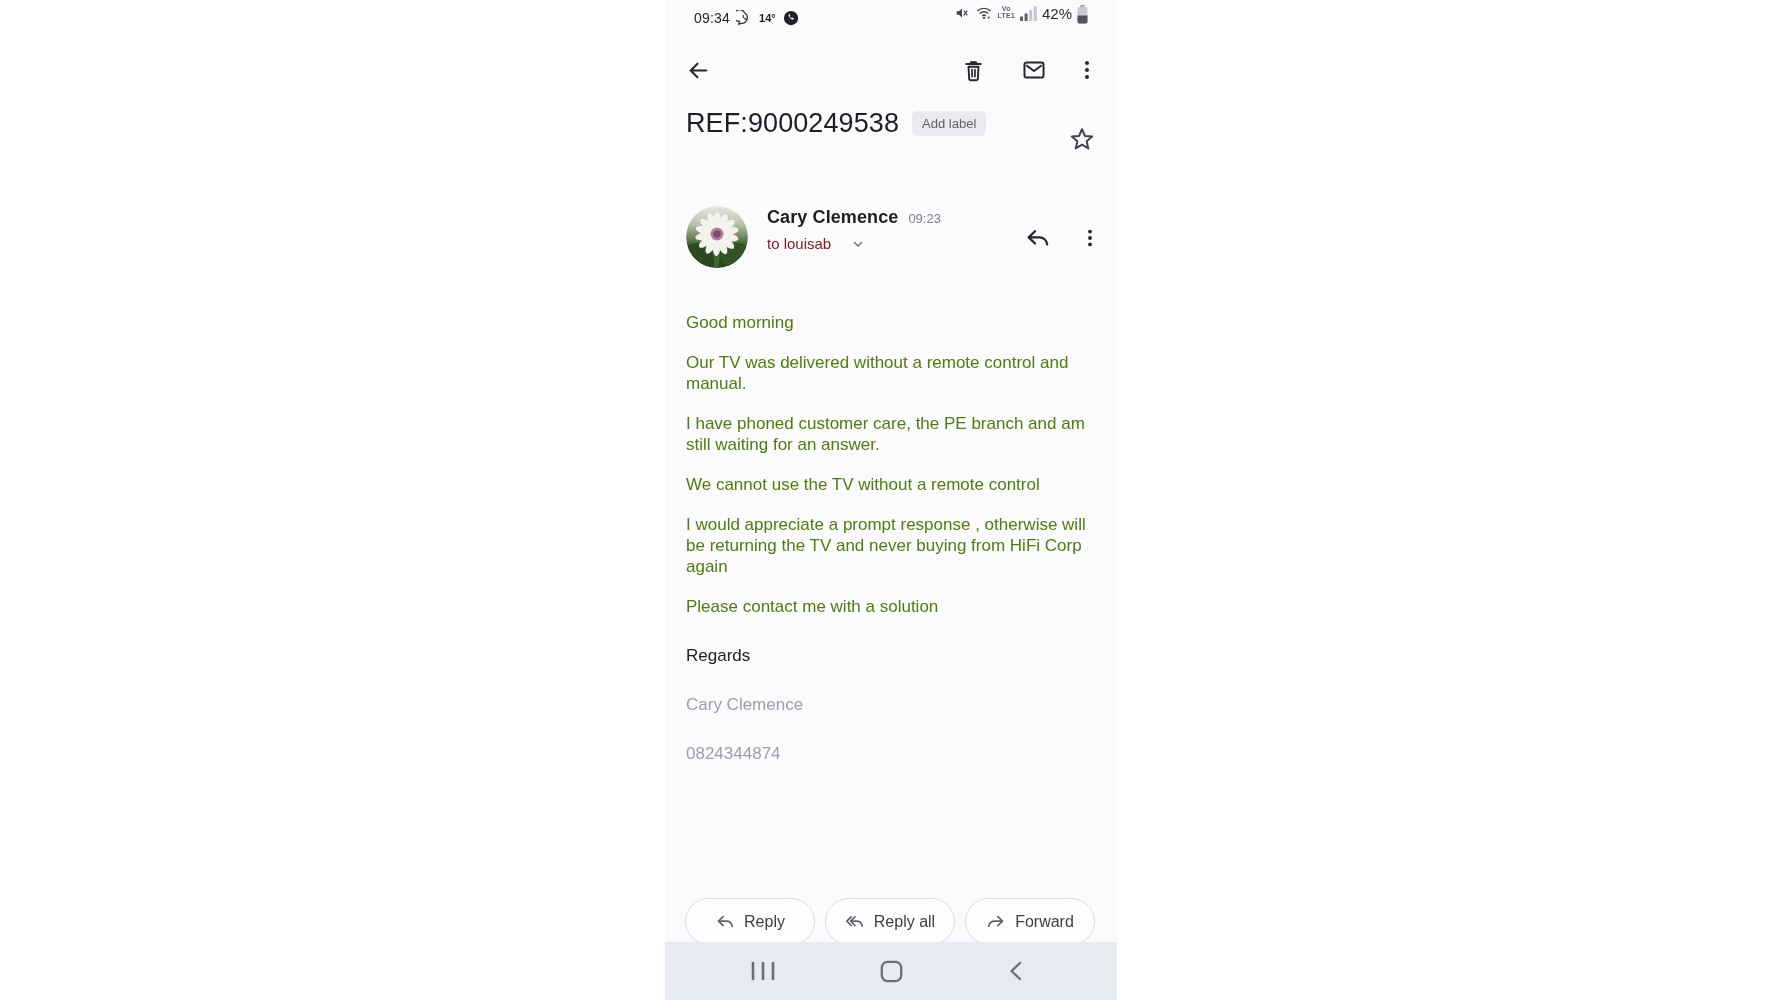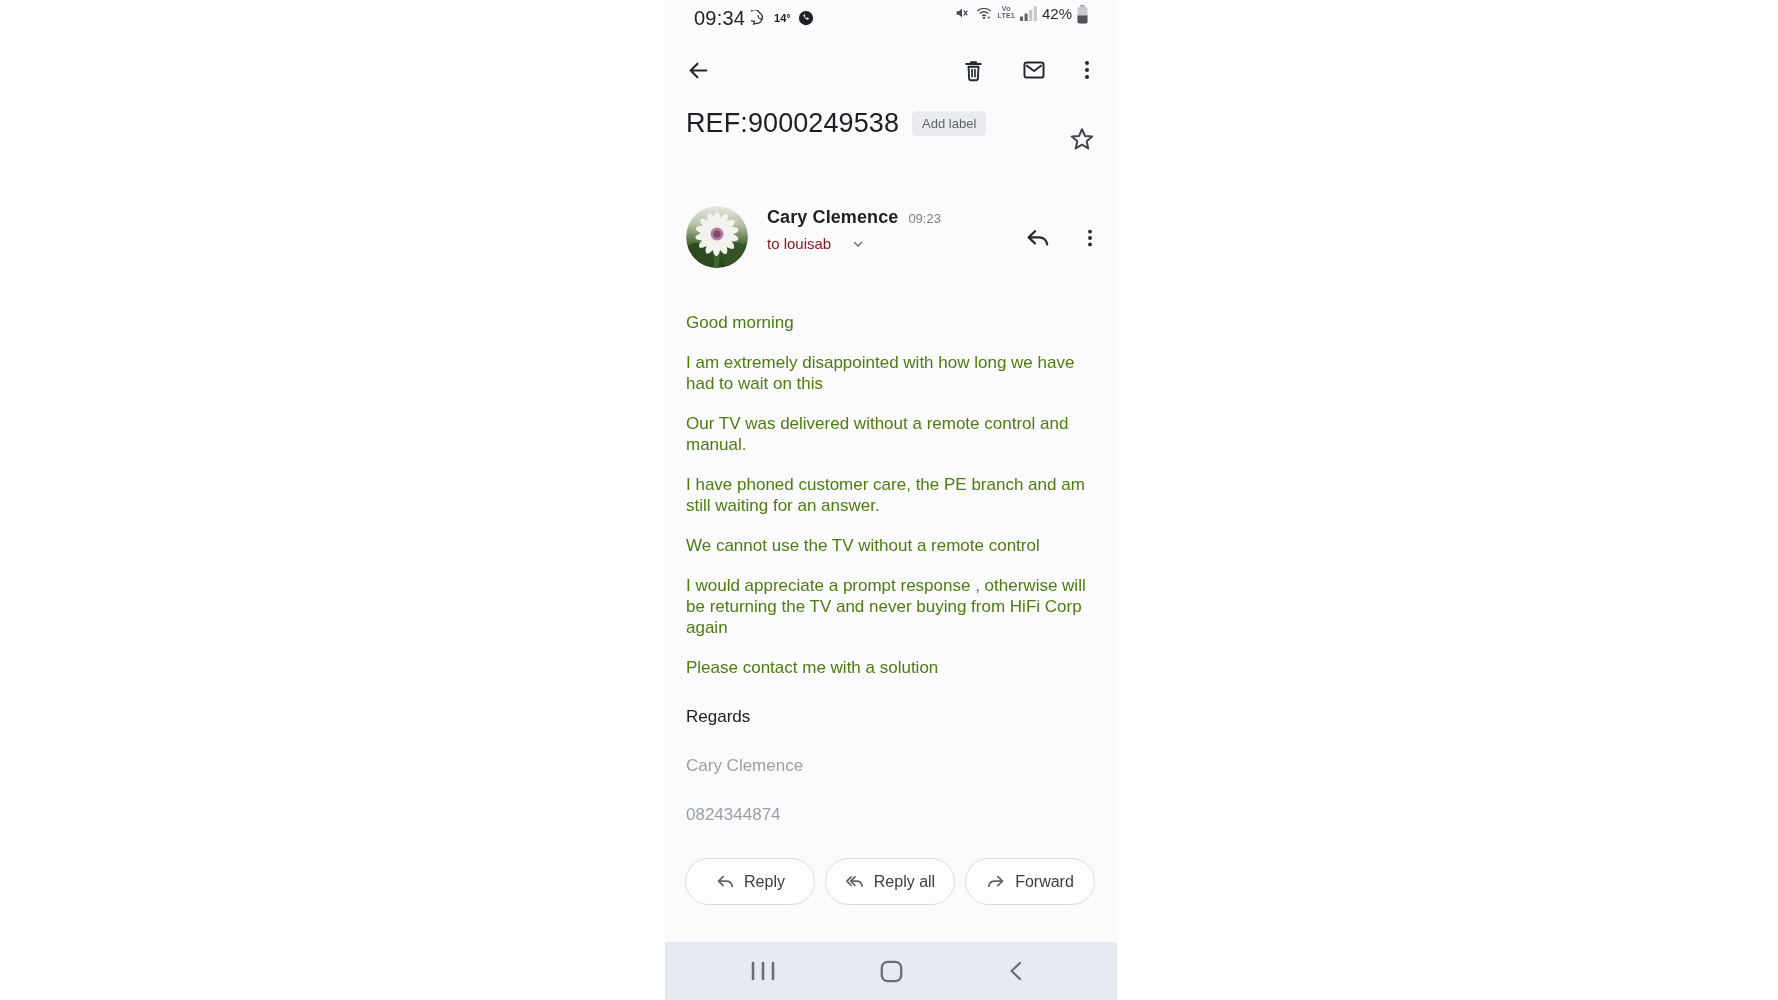--- a/index.html
+++ b/index.html
@@ -4,21 +4,21 @@
 <style>
   html,body{margin:0;padding:0;}
   body{width:1778px;height:1000px;overflow:hidden;background:#ffffff;
        font-family:"Liberation Sans",sans-serif;color:#202124;}
   .stage{position:relative;width:1778px;height:1000px;background:#ffffff;}
   .screen{position:absolute;left:665px;top:0;width:452px;height:1000px;background:#fbfbfd;}
 
   
   .status-bar{position:absolute;top:5px;left:0;right:0;height:26px;}
   .sb-left{position:absolute;left:29px;top:0;height:26px;display:flex;align-items:center;gap:6px;}
-  .sb-time{font-size:20px;color:#1f2023;letter-spacing:.2px;}
+  .sb-time{font-size:14px;color:#1f2023;letter-spacing:.2px;}
   .sb-temp{font-size:11px;font-weight:700;color:#1f2023;}
   .sb-right{position:absolute;right:29px;top:0;height:26px;display:flex;align-items:flex-start;gap:5px;color:#43464a;}
   .sb-batt-text{font-size:15px;color:#2a2c2f;}
   .volte{display:flex;flex-direction:column;align-items:center;justify-content:center;
          font-weight:700;color:#5f6368;}
   .volte span{font-size:7px;line-height:7px;letter-spacing:.2px;}
 
   
   .app-bar{position:absolute;top:48px;left:0;right:0;height:44px;}
   .icon-btn{position:absolute;width:32px;height:32px;display:flex;align-items:center;
@@ -52,21 +52,21 @@
   .email-body{position:absolute;left:21px;top:312px;width:414px;}
   .email-body p{margin:0 0 19px;font-size:17px;line-height:21px;color:#4d7c0f;white-space:pre-line;}
   .sig-line{font-size:17px;line-height:21px;margin-top:28px;}
   .sig-closing{color:#202124;}
   .sig-muted{color:#9aa0a6;}
 
   
   .actions{position:absolute;top:858px;left:20px;display:flex;gap:10px;}
   .pill{height:47px;box-sizing:border-box;border:1px solid #dadce0;border-radius:24px;
         background:#fdfdfe;display:flex;align-items:center;justify-content:center;gap:9px;
-        color:#3c4043;font-size:16px;font-family:inherit;cursor:pointer;padding:0 18px;min-width:130px;}
+        color:#3c4043;font-size:16px;font-family:inherit;cursor:pointer;padding:0 18px;min-width:130px;margin-top:40px;}
   .pill .p-icon{display:flex;align-items:center;color:#5f6368;}
 
   
   .nav-bar{position:absolute;left:0;top:942px;width:452px;height:58px;background:#e7ebf1;}
   .nav-btn{position:absolute;top:0;width:60px;height:58px;display:flex;align-items:center;
            justify-content:center;color:#687076;background:none;border:none;padding:0;cursor:pointer;}
   .nav-recents{left:68px;}
   .nav-home{left:196px;}
   .nav-back{left:321px;}
 
@@ -253,22 +253,20 @@
               <circle cx="12" cy="5" r="2.1" fill="currentColor"></circle>
               <circle cx="12" cy="12" r="2.1" fill="currentColor"></circle>
               <circle cx="12" cy="19" r="2.1" fill="currentColor"></circle>
             </svg>
         </span>
       </button>
     </div>
 
     <div class="email-body">
       <p>Good morning</p>
-      <p>I am extremely disappointed with how long we have
-had to wait on this</p>
       <p>Our TV was delivered without a remote control and
 manual.</p>
       <p>I have phoned customer care, the PE branch and am
 still waiting for an answer.</p>
       <p>We cannot use the TV without a remote control</p>
       <p>I would appreciate a prompt response , otherwise will
 be returning the TV and never buying from HiFi Corp
 again</p>
       <p>Please contact me with a solution</p>
       <div class="sig-line sig-closing">Regards</div>

